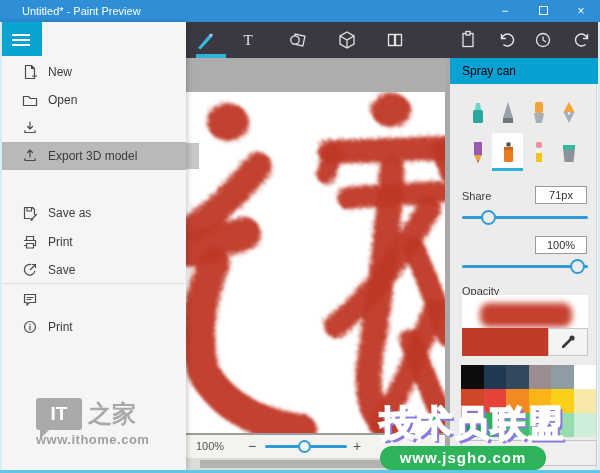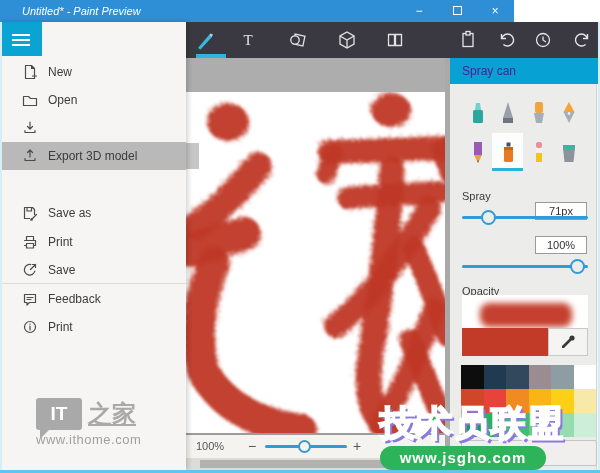--- a/index.html
+++ b/index.html
@@ -1,21 +1,21 @@
 <!DOCTYPE html>
 <html><head>
 <meta charset="utf-8">
 <style>
   * { margin:0; padding:0; box-sizing:border-box; }
   body { font-family:"Liberation Sans", sans-serif; background:#fff; }
   .app { position:relative; width:600px; height:473px; overflow:hidden; background:#fff; }
   .abs { position:absolute; }
 
   
-  .titlebar { left:0; top:0; width:514px; height:22px; background:#2e8fd6; color:#fff;font-style:italic; }
+  .titlebar { left:0; top:0; width:600px; height:22px; background:#2e8fd6; color:#fff; }
   .titlebar .title { position:absolute; left:22px; top:0; line-height:22px; font-size:11px; }
   .wctrls { position:absolute; right:8px; top:0; height:22px; display:flex; align-items:center; gap:16px; }
   .wbtn { width:22px; text-align:center; color:#fff; font-size:12px; line-height:22px; cursor:default; }
   .maxglyph { width:9px; height:9px; border:1px solid #fff; display:inline-block; }
 
   
   .toolbar { left:186px; top:22px; width:414px; height:36px; background:#3a3941; }
   .tslot { position:absolute; top:0; width:34px; height:36px; display:flex; align-items:center; justify-content:center; }
   .tslot svg { display:block; }
   .ttext { color:#e4e5e8; font-size:15px; font-family:"Liberation Serif", serif; }
@@ -44,21 +44,21 @@
   .zbtn { position:absolute; top:0; width:16px; text-align:center; line-height:23px; font-size:14px; color:#555; cursor:pointer; }
   .ztrack { position:absolute; left:79px; top:10px; width:82px; height:3px; background:#2f9cd8; border-radius:2px; }
   .zthumb { position:absolute; left:112px; top:5px; width:13px; height:13px; border-radius:50%; background:#f4f3ef; border:2px solid #2f9cd8; cursor:pointer; }
   .hscroll { left:186px; top:458px; width:259px; height:12px; background:#dddcd8; }
   .hthumb { position:absolute; left:14px; top:2px; width:230px; height:8px; background:#b3b2ae; cursor:pointer; }
 
   
   .vstrip { left:445px; top:58px; width:5px; height:412px; background:#a9a9a9; }
   .panel { left:450px; top:58px; width:150px; height:412px; background:#ececea; }
   .phead { position:absolute; left:0; top:0; width:150px; height:26px; background:#08a1d4; }
-  .phead span { position:absolute; left:12px; top:0; line-height:26px; color:#4c1d95; font-size:12px; }
+  .phead span { position:absolute; left:12px; top:0; line-height:26px; color:#000000; font-size:12px; }
   .pscroll { position:absolute; right:0; top:26px; width:4px; height:386px; background:#f4f4f3; border-left:1px solid #d6d6d4; }
 
   .bcell { position:absolute; width:31px; height:38px; display:flex; align-items:center; justify-content:center; cursor:pointer; }
   .bcell.sel { background:#fdfdfd; }
   .bcell.sel::after { content:""; position:absolute; left:0; bottom:0; width:100%; height:3px; background:#28b6d8; }
 
   .plabel { position:absolute; font-size:11px; color:#3a3a3a; }
   .pinput { position:absolute; width:52px; height:18px; background:#fff; border:1px solid #9a9a9a; font-size:11px; color:#333; text-align:center; line-height:16px; cursor:text; }
   .ptrack { position:absolute; width:126px; height:3px; background:#2f9cd8; border-radius:2px; }
   .pthumb { position:absolute; width:15px; height:15px; border-radius:50%; background:#ececea; border:2px solid #2f9cd8; cursor:pointer; }
@@ -69,22 +69,22 @@
   .eyebtn { position:absolute; left:98px; top:270px; width:40px; height:28px; background:#f4f4f2; border:1px solid #c8c8c6; display:flex; align-items:center; justify-content:center; cursor:pointer; }
 
   .palette { position:absolute; left:11px; top:307px; width:136px; display:grid; grid-template-columns:repeat(6,22.5px); grid-auto-rows:24px; }
   .pcell { cursor:pointer; }
   .addbox { position:absolute; left:11px; top:382px; width:136px; height:26px; background:#f0efed; border:1px solid #c4c4c2; border-radius:2px; cursor:pointer; }
 
   
   .wm-left { left:36px; top:398px; width:150px; }
   .itbox { position:absolute; left:0; top:0; width:46px; height:32px; background:#a9a9a9; border-radius:3px; color:#fff; font-size:19px; font-weight:bold; text-align:center; line-height:32px; }
   .itbox::after { content:""; position:absolute; left:4px; top:31px; border:5px solid transparent; border-top-color:#a9a9a9; border-left-color:#a9a9a9; }
-  .itzh { position:absolute; left:52px; top:0px; font-size:24px; color:#a9a9a9; font-weight:bold;text-decoration:underline; }
-  .iturl { position:absolute; left:0; top:34px; font-size:13px; color:#a0a0a0; letter-spacing:.5px; white-space:nowrap; }
+  .itzh { position:absolute; left:52px; top:0px; font-size:24px; color:#a9a9a9; font-weight:bold; }
+  .iturl { position:absolute; left:0; top:34px; font-size:13px; color:#a0a0a0; letter-spacing:.5px; white-space:nowrap;font-weight:bold; }
   .wm-right { left:380px; top:400px; width:200px; }
   .jstitle { position:absolute; left:0; top:0; font-size:35px; font-weight:bold; color:#2fb75f; -webkit-text-stroke:2px #ffffff; text-shadow:3px 3px 0 #8a7ae0; letter-spacing:2px; white-space:nowrap; }
   .jspill { position:absolute; left:0; top:46px; width:166px; height:24px; background:#2db35a; border-radius:12px; }
   .jspill span { display:block; text-align:center; line-height:24px; color:#fff; font-weight:bold; font-size:15px; letter-spacing:1px; }
 
   
   .edge-l { left:0; top:22px; width:2px; height:448px; background:#d5eef7; }
   .edge-r { left:598px; top:22px; width:2px; height:448px; background:#d5eef7; }
   .edge-b { left:0; top:470px; width:600px; height:3px; background:#5fc8ea; }
 </style>
@@ -262,21 +262,20 @@
     </div>
 
     <div class="msep" style="top:261px;"></div>
 
     <div class="mi" style="top:263px;">
       <span class="mico">
         <svg width="16" height="16" viewBox="0 0 16 16">
             <path class="micon" d="M2.5 3.5 h11 v8 h-6 l-2.5 2.5 v-2.5 h-2.5 z M5 6.5 h6 M5 8.5 h4"></path>
           </svg>
       </span>
-      <span class="mlabel">Feedback</span>
     </div>
     <div class="mi" style="top:291px;">
       <span class="mico">
         <svg width="16" height="16" viewBox="0 0 16 16">
             <path class="micon" d="M8 13.5 a5.5 5.5 0 1 1 0 -11 a5.5 5.5 0 0 1 0 11 M8 7.2 v3.8 M8 5 v0.3"></path>
           </svg>
       </span>
       <span class="mlabel">Print</span>
     </div>
   </div>
@@ -335,22 +334,22 @@
         <rect x="7" y="14" width="6" height="9" fill="#f2c318"></rect>
       </svg>
     </div>
     <div class="bcell" style="left:103px; top:75px;">
       <svg width="20" height="26" viewBox="0 0 20 26">
         <polygon points="4,9 16,9 14.5,23 5.5,23" fill="#8d939b"></polygon>
         <path d="M4 9 q1.5 5 3 0 q1.5 6 3 0 q1.5 5 3 0 q1.5 4 3 0 l0 -3 l-12 0 z" fill="#35b8a0"></path>
       </svg>
     </div>
 
-    <span class="plabel" style="left:12px; top:132px;">Spray</span>
-    <div class="pinput" style="left:85px; top:144px;">71px</div>
+    <span class="plabel" style="left:12px; top:132px;">Share</span>
+    <div class="pinput" style="left:85px; top:128px;">71px</div>
     <div class="ptrack" style="left:12px; top:158px;"></div>
     <div class="pthumb" style="left:31px; top:152px;"></div>
 
     <span class="plabel" style="left:12px; top:182px;margin-top:45px;">Opacity</span>
     <div class="pinput" style="left:85px; top:178px;">100%</div>
     <div class="ptrack" style="left:12px; top:207px;"></div>
     <div class="pthumb" style="left:120px; top:201px;"></div>
 
     <div class="preview">
       <div class="blob"></div>

